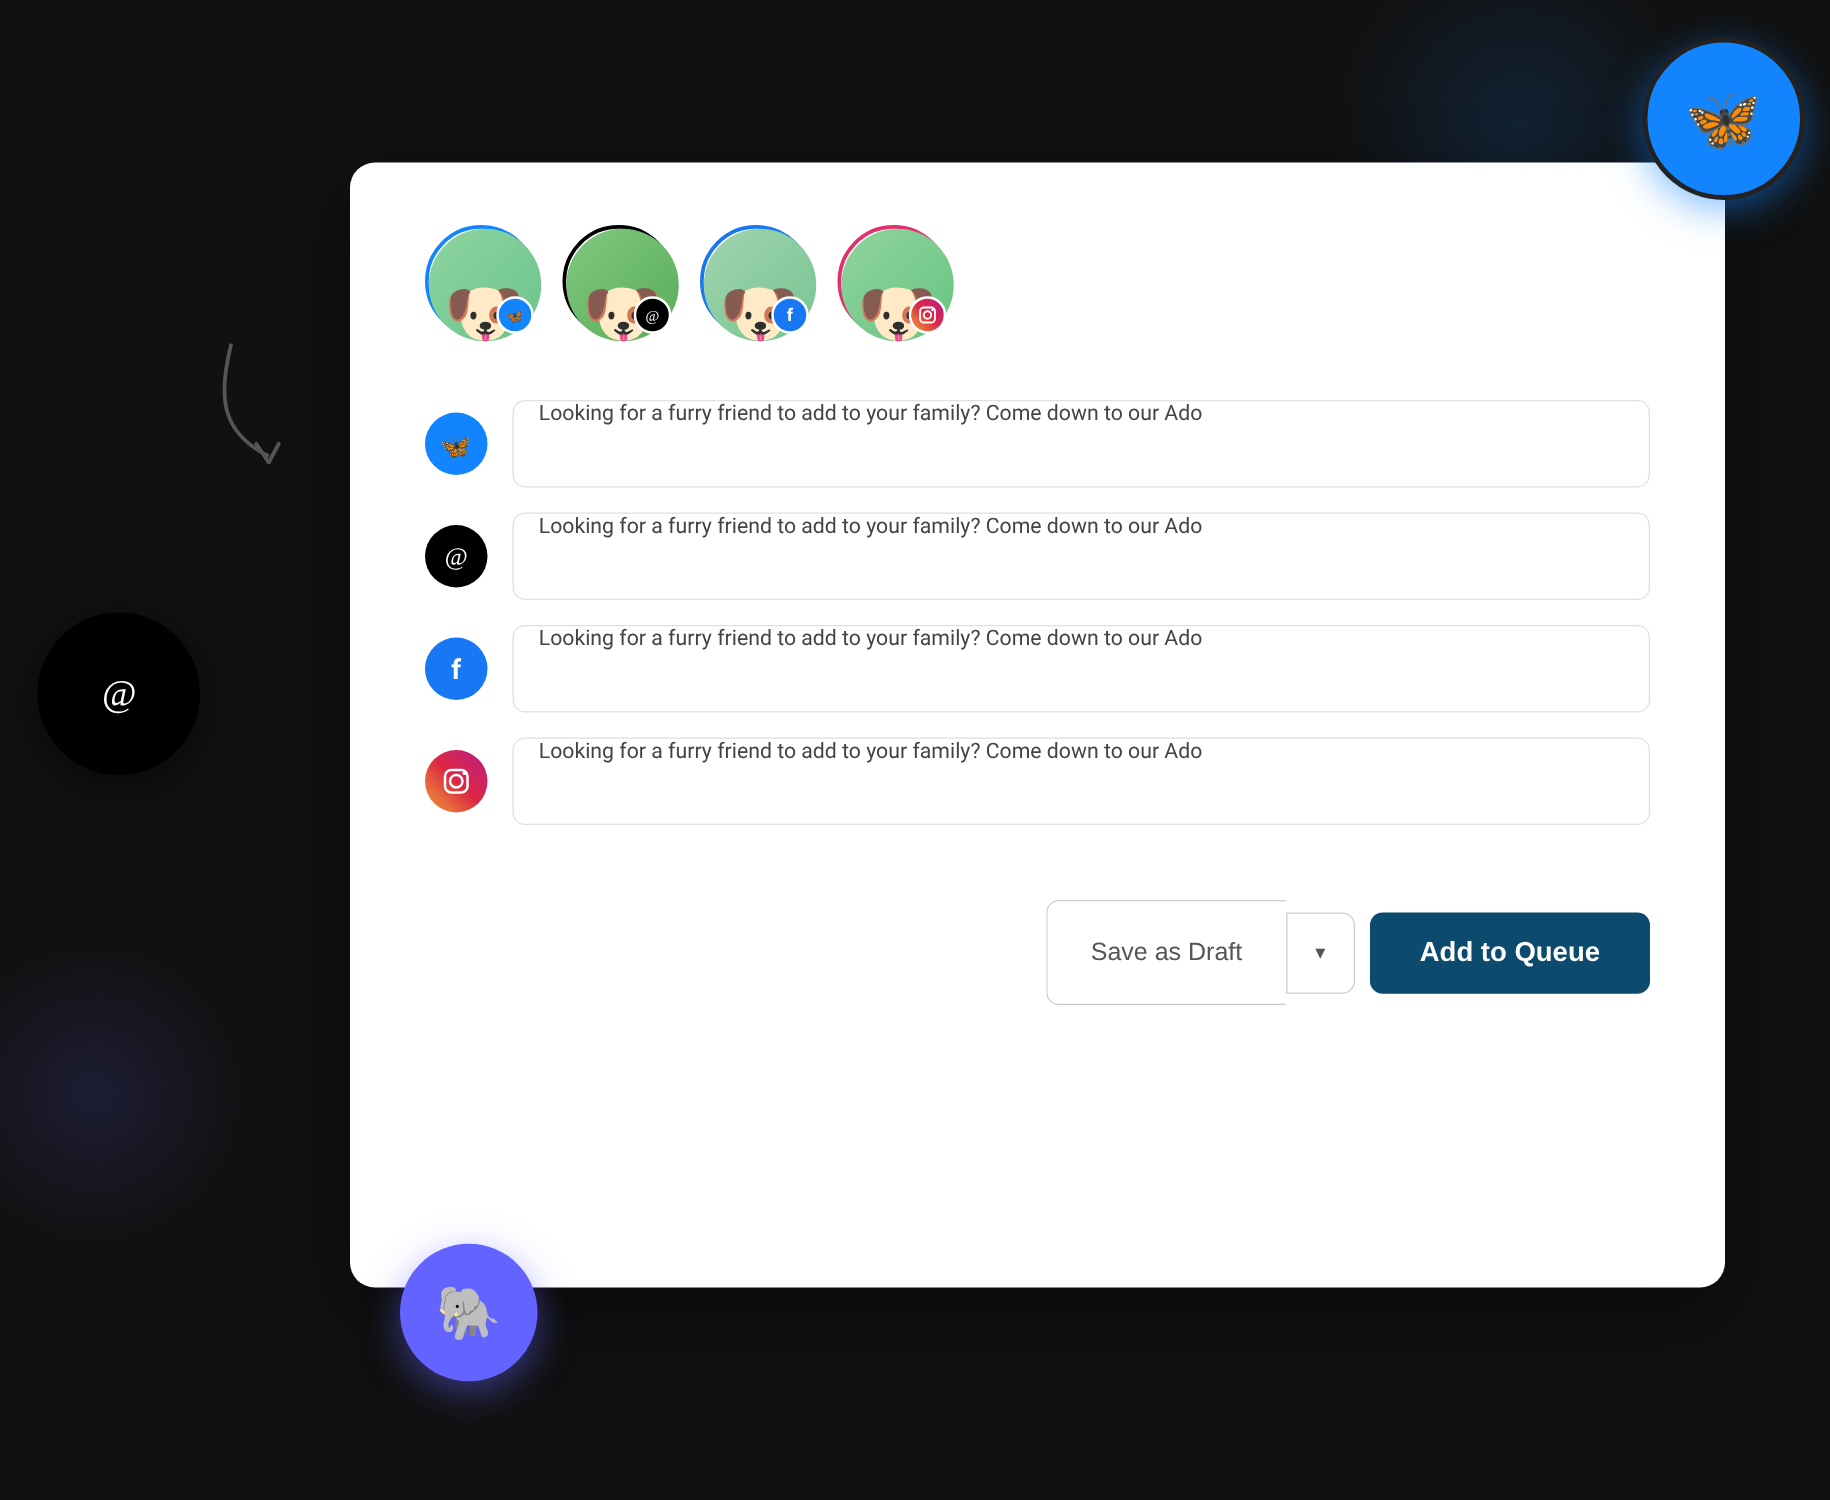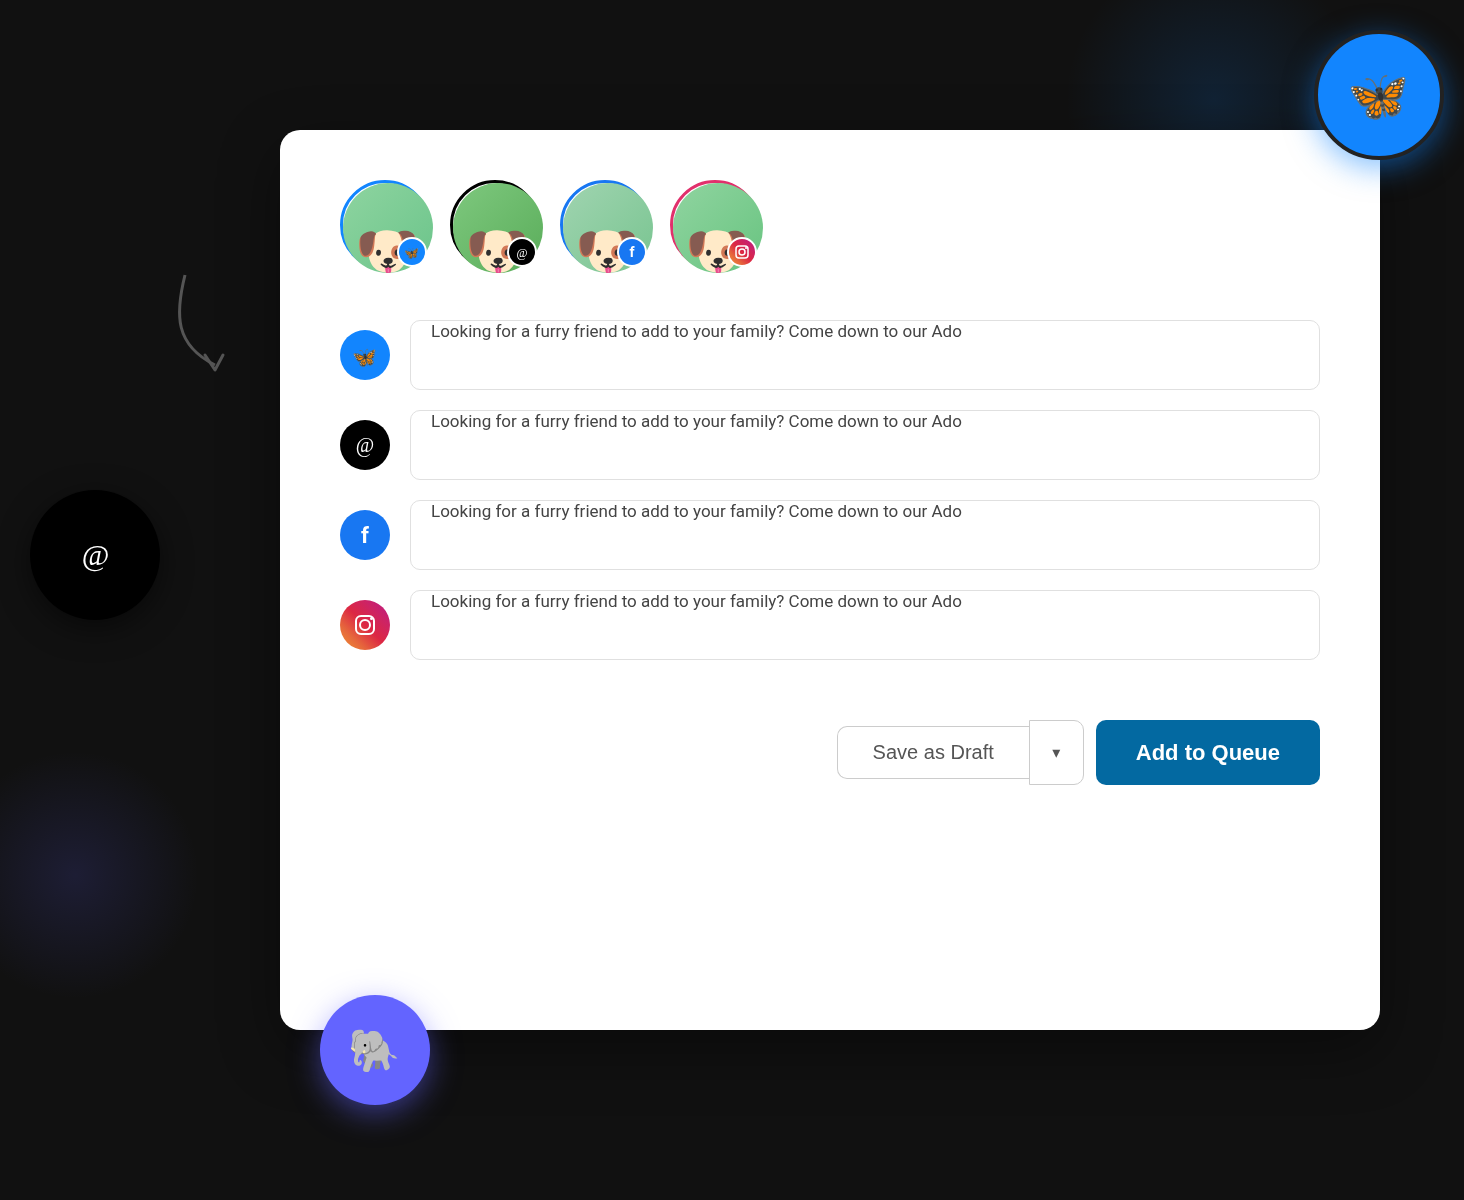--- a/index.html
+++ b/index.html
@@ -176,21 +176,21 @@
     
     .action-row {
       display: flex;
       justify-content: flex-end;
       align-items: center;
       gap: 0;
       margin-top: 60px;
     }
 
     .save-draft-btn {
-      height: 53px;
+      height: 84px;
       padding: 4px 35px;
       border: 1.5px solid #ccc;
       border-right: none;
       border-radius: 10px 0 0 10px;
       background: #fff;
       font-size: 20px;
       color: #555;
       cursor: pointer;
       display: flex;
       align-items: center;
@@ -206,21 +206,21 @@
       align-items: center;
       justify-content: center;
       cursor: pointer;
       font-size: 16px;
       color: #555;
     }
 
     .add-queue-btn {
       height: 65px;
       padding: 0 40px;
-      background: #0369a1;
+      background: #0c4a6e;
       border: none;
       border-radius: 10px;
       color: #fff;
       font-size: 22px;
       font-weight: 600;
       cursor: pointer;
       margin-left: 12px;
       white-space: nowrap;
     }
 

